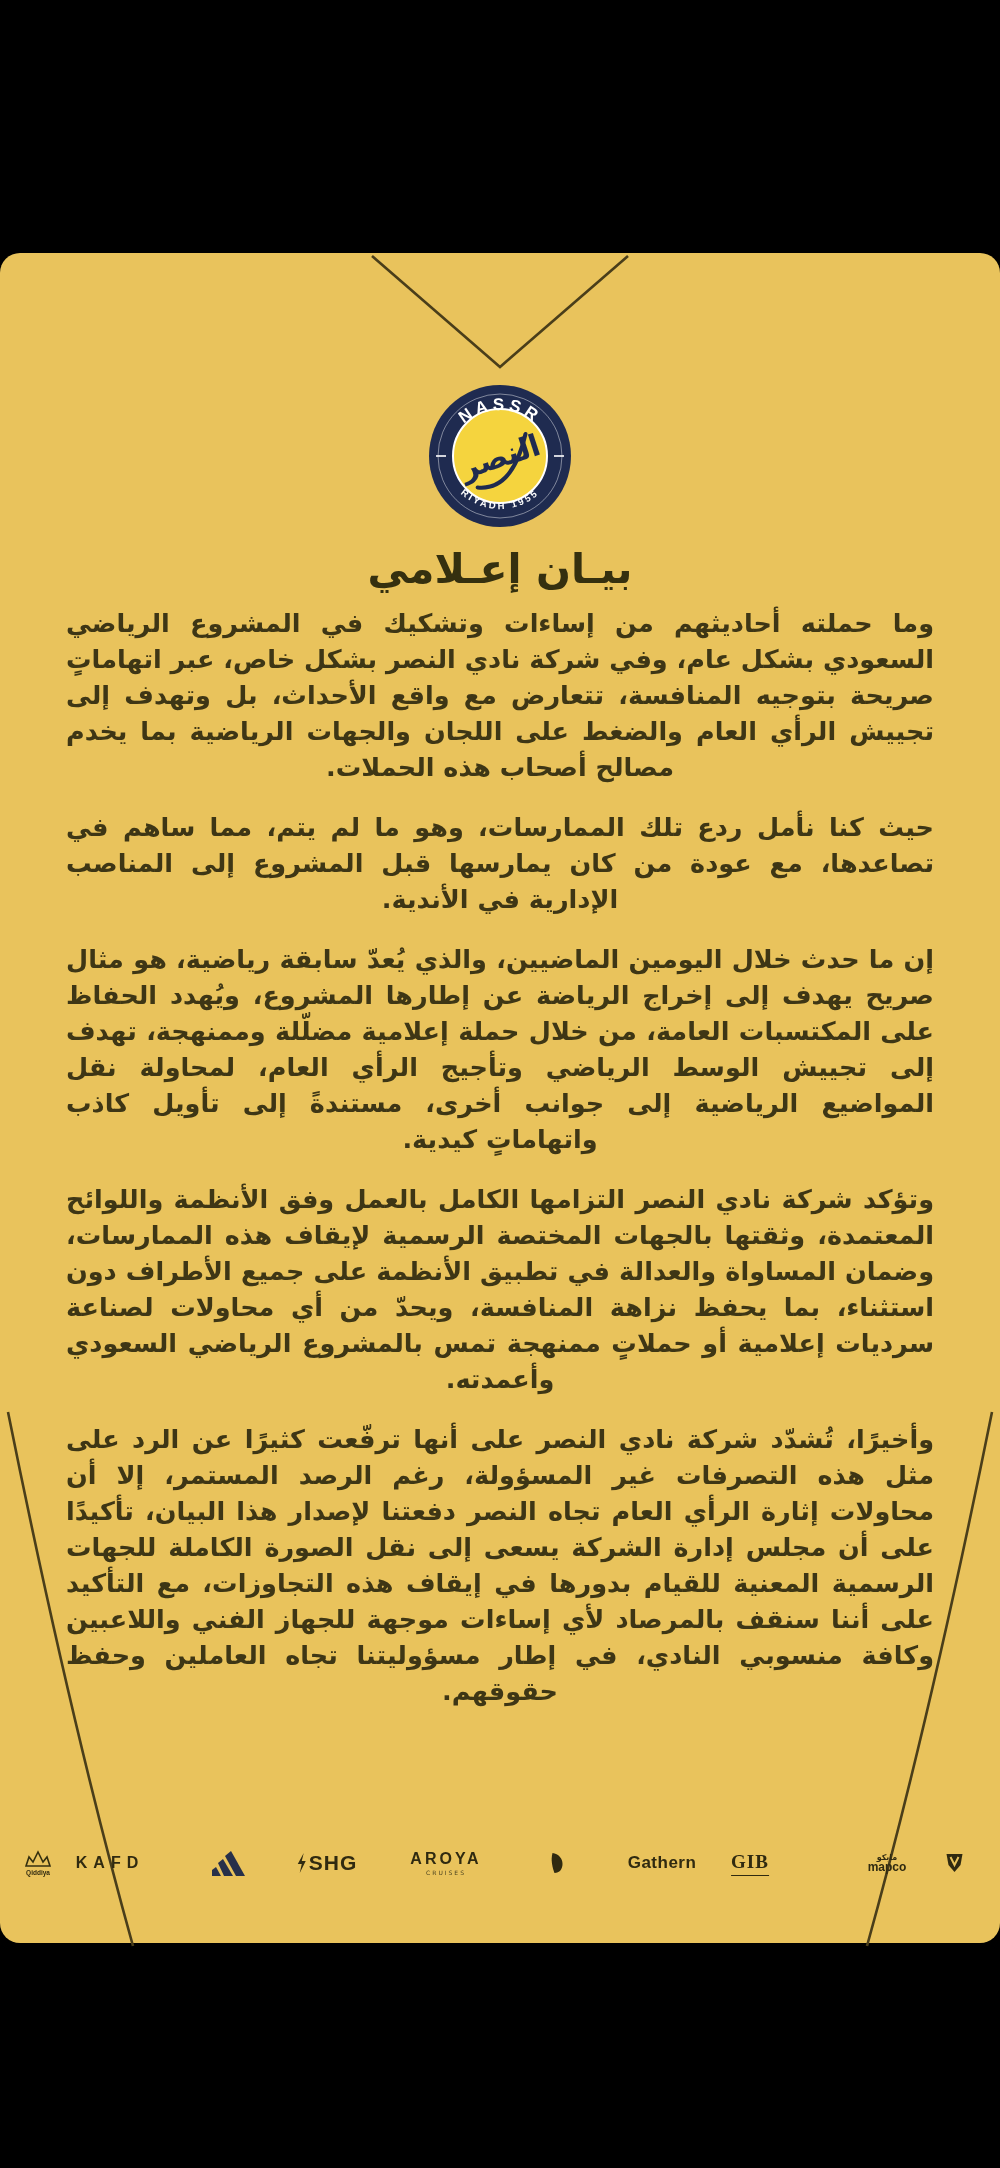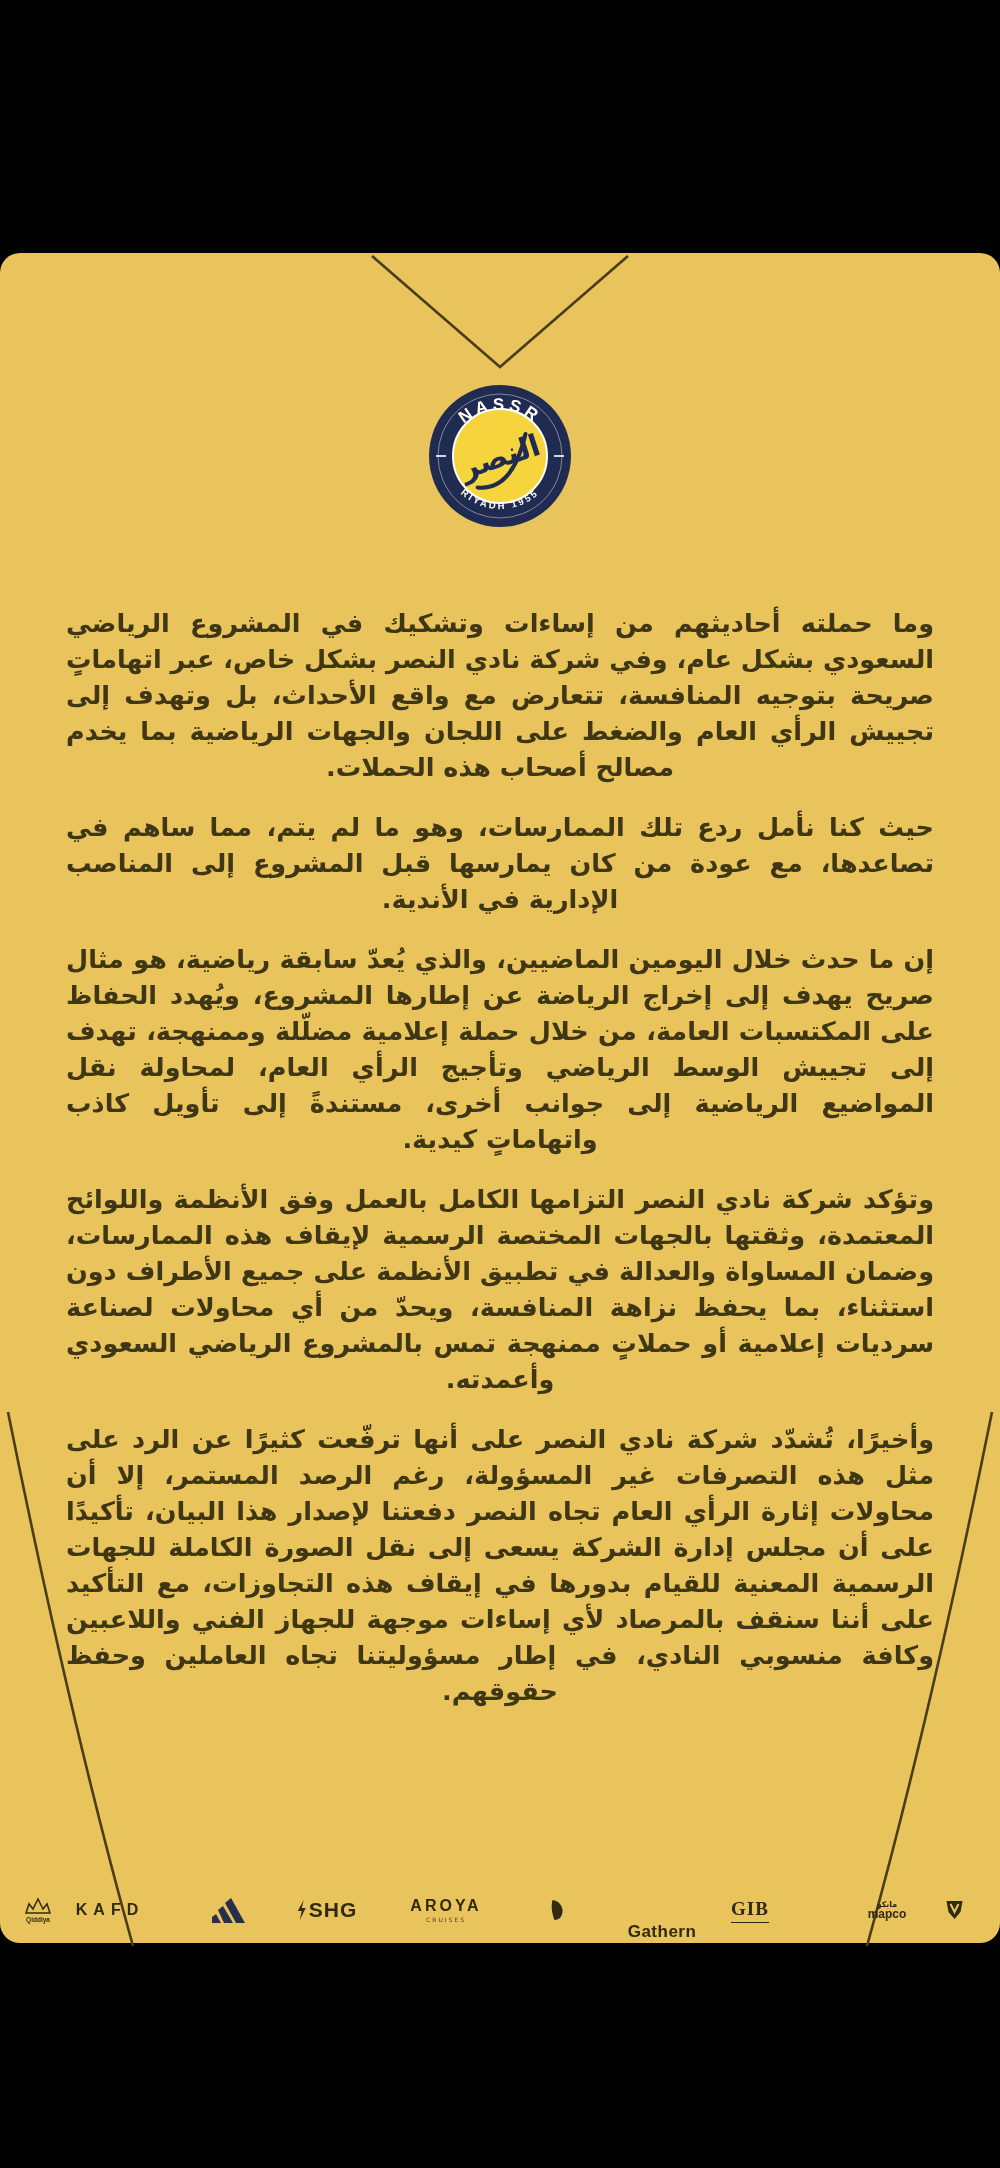--- a/index.html
+++ b/index.html
@@ -10,21 +10,21 @@
   .title{position:absolute;left:0;top:292px;width:100%;margin:0;text-align:center;
          font-size:41px;font-weight:bold;color:#35300F;letter-spacing:0;direction:rtl;z-index:3;}
   .body-text{position:absolute;left:66px;top:352px;width:868px;direction:rtl;z-index:3;
          color:#3E3615;font-weight:bold;font-size:25.5px;line-height:36px;
          text-align:justify;text-align-last:center;}
   .body-text p{margin:0 0 24px 0;}
   .body-text p.joined{margin-bottom:0;}
   .hashtag{position:absolute;left:0;top:1572px;width:100%;text-align:center;z-index:3;
          font-family:"Liberation Sans",sans-serif;font-weight:bold;font-size:19px;
          letter-spacing:9px;color:#473C16;}
-  .sponsors{position:absolute;left:0;top:1625px;width:892px;height:64px;z-index:7;}
+  .sponsors{position:absolute;left:0;top:1578px;width:892px;height:64px;z-index:7;}
   .sponsor{position:absolute;top:0;height:64px;display:flex;flex-direction:column;
          align-items:center;justify-content:center;color:#302A10;transform:translateX(-50%);}
   .kafd{font-family:"Liberation Sans",sans-serif;font-weight:bold;font-size:16px;letter-spacing:6px;}
   .shg{font-family:"Liberation Sans",sans-serif;font-weight:bold;font-size:21px;letter-spacing:1px;
        display:flex;flex-direction:row;align-items:center;gap:2px;}
   .aroya{font-family:"Liberation Sans",sans-serif;font-weight:bold;font-size:16px;letter-spacing:3px;}
   .aroya-sub{font-size:6px;letter-spacing:2px;font-weight:normal;color:#4a4220;margin-top:1px;}
   .gathern{font-family:"Liberation Sans",sans-serif;font-weight:bold;font-size:17px;letter-spacing:.5px;}
   .gib{font-family:"Liberation Serif",serif;font-weight:bold;font-size:19px;letter-spacing:1px;
        border-bottom:1.5px solid #302A10;padding-bottom:2px;}
@@ -59,20 +59,21 @@
         </text>
         <line x1="9" y1="73" x2="19" y2="73" stroke="#ffffff" stroke-width="1.6"></line>
         <line x1="127" y1="73" x2="137" y2="73" stroke="#ffffff" stroke-width="1.6"></line>
         <g transform="rotate(-18 73 73)">
           <text x="73" y="84" text-anchor="middle" font-family="DejaVu Sans, sans-serif" font-size="30" font-weight="bold" fill="#1F2B50">النصر</text>
           <path d="M 42,96 Q 74,110 104,60" fill="none" stroke="#1F2B50" stroke-width="4" stroke-linecap="round"></path>
         </g>
       </svg>
     </div>
 
+    <h1 class="title">بيـان إعـلامي</h1>
 
     <div class="body-text">
       <p>وما حملته أحاديثهم من إساءات وتشكيك في المشروع الرياضي السعودي بشكل عام، وفي شركة نادي النصر بشكل خاص، عبر اتهاماتٍ صريحة بتوجيه المنافسة، تتعارض مع واقع الأحداث، بل وتهدف إلى تجييش الرأي العام والضغط على اللجان والجهات الرياضية بما يخدم مصالح أصحاب هذه الحملات.</p>
       <p>حيث كنا نأمل ردع تلك الممارسات، وهو ما لم يتم، مما ساهم في تصاعدها، مع عودة من كان يمارسها قبل المشروع إلى المناصب الإدارية في الأندية.</p>
       <p>إن ما حدث خلال اليومين الماضيين، والذي يُعدّ سابقة رياضية، هو مثال صريح يهدف إلى إخراج الرياضة عن إطارها المشروع، ويُهدد الحفاظ على المكتسبات العامة، من خلال حملة إعلامية مضلّلة وممنهجة، تهدف إلى تجييش الوسط الرياضي وتأجيج الرأي العام، لمحاولة نقل المواضيع الرياضية إلى جوانب أخرى، مستندةً إلى تأويل كاذب واتهاماتٍ كيدية.</p>
       <p>وتؤكد شركة نادي النصر التزامها الكامل بالعمل وفق الأنظمة واللوائح المعتمدة، وثقتها بالجهات المختصة الرسمية لإيقاف هذه الممارسات، وضمان المساواة والعدالة في تطبيق الأنظمة على جميع الأطراف دون استثناء، بما يحفظ نزاهة المنافسة، ويحدّ من أي محاولات لصناعة سرديات إعلامية أو حملاتٍ ممنهجة تمس بالمشروع الرياضي السعودي وأعمدته.</p>
       <p>وأخيرًا، تُشدّد شركة نادي النصر على أنها ترفّعت كثيرًا عن الرد على مثل هذه التصرفات غير المسؤولة، رغم الرصد المستمر، إلا أن محاولات إثارة الرأي العام تجاه النصر دفعتنا لإصدار هذا البيان، تأكيدًا على أن مجلس إدارة الشركة يسعى إلى نقل الصورة الكاملة للجهات الرسمية المعنية للقيام بدورها في إيقاف هذه التجاوزات، مع التأكيد على أننا سنقف بالمرصاد لأي إساءات موجهة للجهاز الفني واللاعبين وكافة منسوبي النادي، في إطار مسؤوليتنا تجاه العاملين وحفظ حقوقهم.</p>
     </div>
 
 
@@ -117,21 +118,21 @@
           <svg width="16" height="22" viewBox="0 0 16 22">
             <path d="M3,1 C9,2 13,6 13,12 C13,17 10,21 5,21 C3,16 1,8 3,1 Z" fill="#302A10"></path>
           </svg>
           <span>
             <span class="textbar"></span>
             <span class="textbar short"></span>
           </span>
         </span>
       </div>
 
-      <div class="sponsor" style="left:662px;justify-content:flex-end;">
+      <div class="sponsor" style="left:662px;">
         <span class="gathern">Gathern</span>
       </div>
 
       <div class="sponsor" style="left:750px;align-items:flex-end;">
         <span class="gib">GIB</span>
       </div>
 
       <div class="sponsor" style="left:887px;">
         <span class="micro">مابكو</span>
         <span class="micro-latin">mapco</span>

